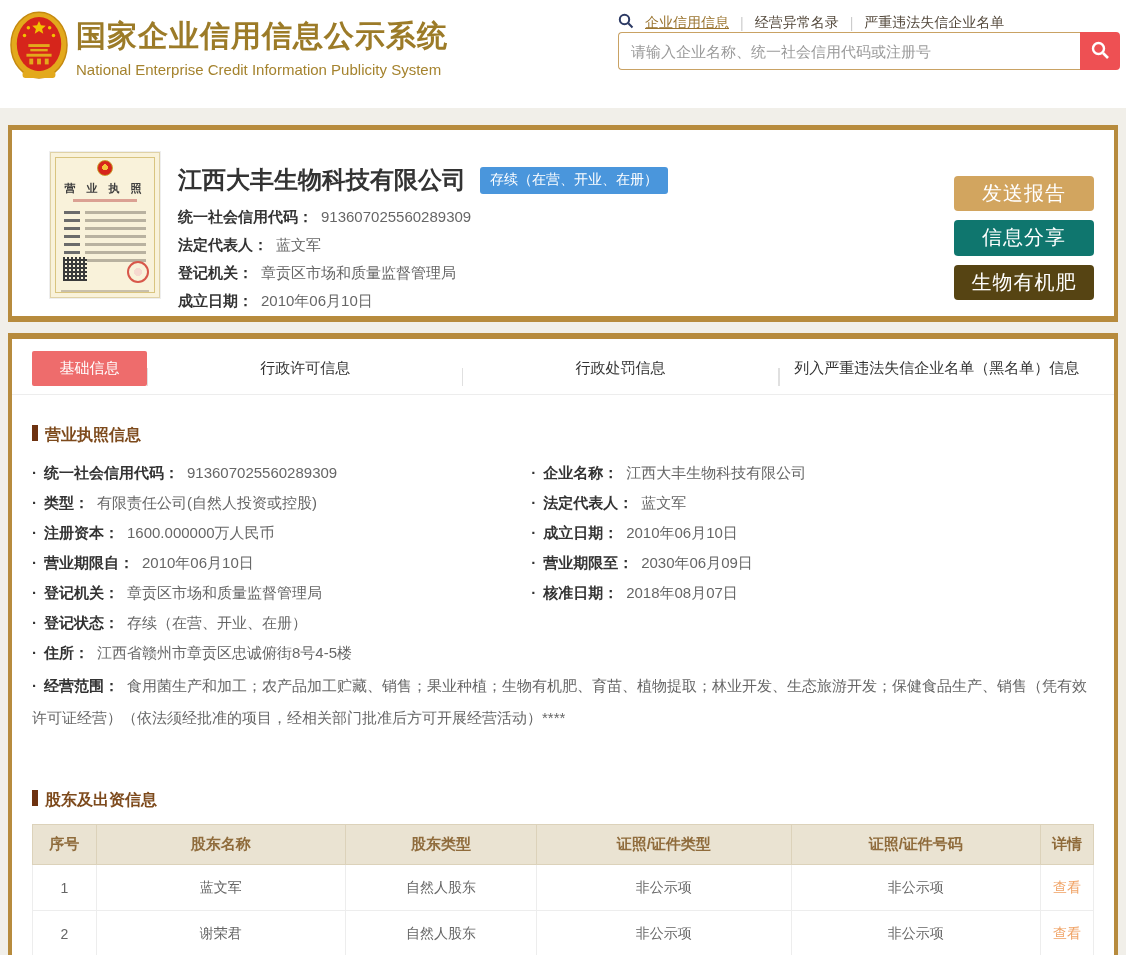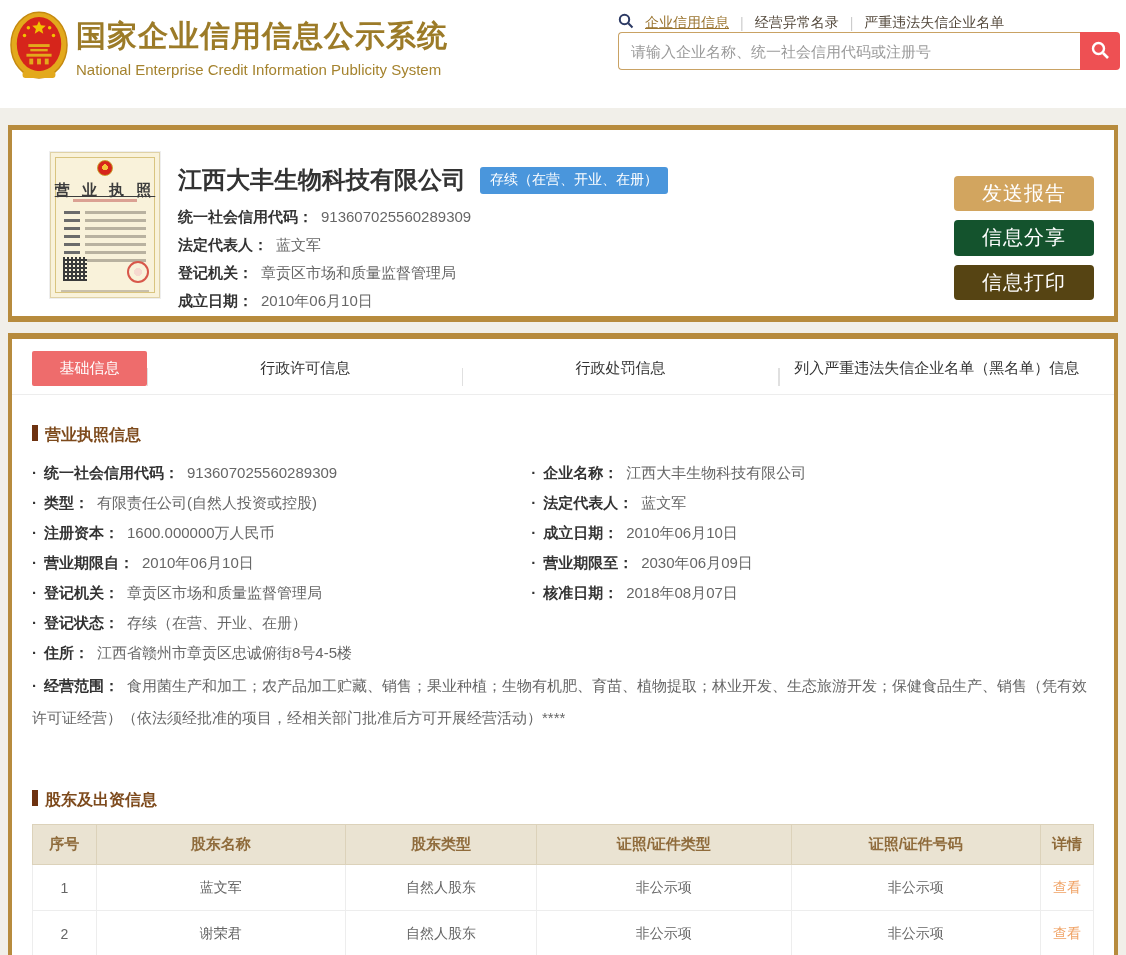--- a/index.html
+++ b/index.html
@@ -52,21 +52,21 @@
   }
   .lic-frame { position:absolute; inset:4px; border:1px solid #d9c47f; }
   .lic-emblem {
     position:absolute; top:7px; left:50%; transform:translateX(-50%);
     width:16px; height:16px; border-radius:50%;
     background:radial-gradient(circle at 50% 45%, #f4c33a 0 3px, #d6251b 3px);
     border:1px solid #c89b2a;
   }
   .lic-title {
     position:absolute; top:28px; width:100%; text-align:center;
-    font-size:15px; font-weight:bold; letter-spacing:4px; color:#3c3c3c;text-decoration:underline;
+    font-size:11px; font-weight:bold; letter-spacing:4px; color:#3c3c3c;
   }
   .lic-redline { position:absolute; top:46px; left:22px; right:22px; height:3px; background:#dba193; }
   .lic-rows { position:absolute; top:58px; left:13px; right:13px; }
   .lic-row { display:flex; gap:5px; margin-bottom:5px; align-items:center; }
   .lic-row i { display:block; height:3px; background:#6b6b6b; width:16px; }
   .lic-row b { display:block; height:3px; background:#b9b2a0; flex:1; }
   .lic-qr {
     position:absolute; left:12px; bottom:16px; width:24px; height:24px;
     background-image:repeating-linear-gradient(0deg,#3a3a3a 0 2px,transparent 2px 4px),
                      repeating-linear-gradient(90deg,#3a3a3a 0 2px,#f9f2da 2px 4px);
@@ -233,22 +233,22 @@
     </div>
     <div class="card-fields" id="card-fields">
         <div class="card-field"><span class="field-label">统一社会信用代码：</span><span class="field-value">913607025560289309</span></div>
         <div class="card-field"><span class="field-label">法定代表人：</span><span class="field-value">蓝文军</span></div>
         <div class="card-field"><span class="field-label">登记机关：</span><span class="field-value">章贡区市场和质量监督管理局</span></div>
         <div class="card-field"><span class="field-label">成立日期：</span><span class="field-value">2010年06月10日</span></div>
       </div>
   </div>
   <div class="card-buttons" id="card-buttons">
       <button class="card-btn" style="background: rgb(210, 165, 95);">发送报告</button>
-      <button class="card-btn" style="background: #14532d;">信息分享</button>
-      <button class="card-btn" style="background: rgb(86, 68, 19);">信息打印</button>
+      <button class="card-btn" style="background: #0f766e;">信息分享</button>
+      <button class="card-btn" style="background: rgb(86, 68, 19);">生物有机肥</button>
     </div>
 </section>
 
 <section class="panel panel-main">
   <div class="tabs" id="tabs">
       <div class="tab active">基础信息</div>
       <span class="tab-sep"></span>
       <div class="tab">行政许可信息</div>
       <span class="tab-sep"></span>
       <div class="tab">行政处罚信息</div>

